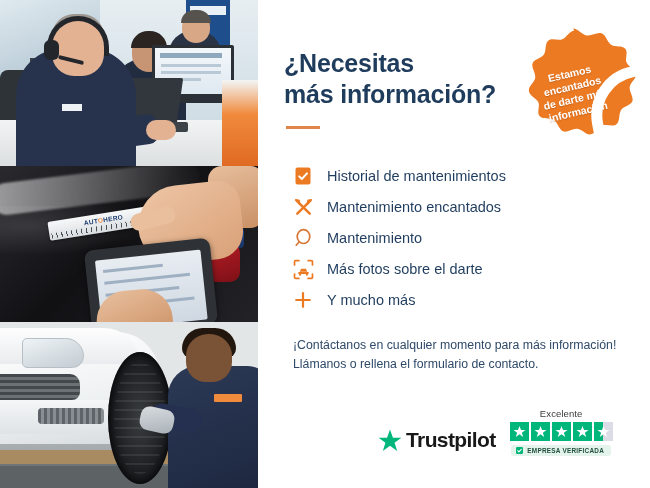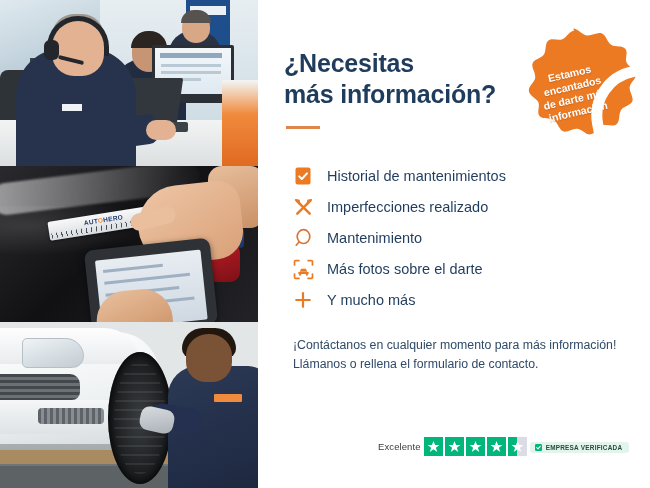--- a/index.html
+++ b/index.html
@@ -229,21 +229,21 @@
     align-items: flex-end;
     gap: 14px;
   }
   .tp-logo { display: flex; align-items: center; gap: 4px; padding-bottom: 4px; }
   .tp-wordmark {
     color: #191919;
     font-size: 21px;
     font-weight: 700;
     letter-spacing: -0.6px;
   }
-  .tp-right { display: flex; flex-direction: row; align-items: center; gap: 3px; }
+  .tp-right { display: flex; flex-direction: column; align-items: center; gap: 3px; }
   .tp-excelente { color: #3b3b3b; font-size: 9.5px; font-weight: 400; letter-spacing: .1px; }
   .tp-stars { display: flex; gap: 2px; }
   .tp-star {
     width: 19px; height: 19px;
     background: #00b67a;
     display: flex; align-items: center; justify-content: center;
   }
   .tp-star.half { background: linear-gradient(90deg,#00b67a 50%, #dcdce6 50%); }
   .tp-verified {
     display: flex; align-items: center; gap: 4px;
@@ -391,21 +391,21 @@
 
       <li class="feature">
         <span class="feature-icon">
           <svg width="21" height="21" viewBox="0 0 22 22" stroke="#ec7a23" stroke-width="2.6" stroke-linecap="round" fill="none">
             <path d="M4 4l13.5 13.5"></path>
             <path d="M18 4L4.5 17.5"></path>
             <path d="M3 3.2l3 .6.6 3" stroke-width="2.2"></path>
             <path d="M19 3.2l-3 .6-.6 3" stroke-width="2.2"></path>
           </svg>
         </span>
-        <span class="feature-label">Imperfecciones realizado</span>
+        <span class="feature-label">Mantenimiento encantados</span>
       </li>
 
       <li class="feature">
         <span class="feature-icon">
           <svg width="20" height="20" viewBox="0 0 20 20" fill="none" stroke="#d77736" stroke-width="1.7">
             <ellipse cx="10.5" cy="8.6" rx="6.3" ry="6.9"></ellipse>
             <path d="M6.2 13.8L3.2 17.2" stroke-linecap="round"></path>
           </svg>
         </span>
         <span class="feature-label">Mantenimiento</span>
@@ -435,20 +435,26 @@
           </svg>
         </span>
         <span class="feature-label">Y mucho más</span>
       </li>
     </ul>
 
     <p class="contact">¡Contáctanos en cualquier momento para más información!
 Llámanos o rellena el formulario de contacto.</p>
 
     <div class="trustpilot">
+      <div class="tp-logo">
+        <svg width="24" height="23" viewBox="0 0 24 23">
+          <path fill="#00b67a" d="M12 0.6l2.95 8.1H23.4l-6.83 5.0 2.6 8.2L12 16.8 4.83 21.9l2.6-8.2L0.6 8.7h8.45z"></path>
+        </svg>
+        <span class="tp-wordmark">Trustpilot</span>
+      </div>
 
       <div class="tp-right">
         <span class="tp-excelente">Excelente</span>
 
         <div class="tp-stars">
           <span class="tp-star">
             <svg width="13" height="13" viewBox="0 0 24 23">
                 <path fill="#fff" d="M12 1.2l2.85 7.7H23l-6.6 4.8 2.5 7.9L12 16.7 5.1 21.6l2.5-7.9L1 8.9h8.15z"></path>
               </svg>
           </span>

